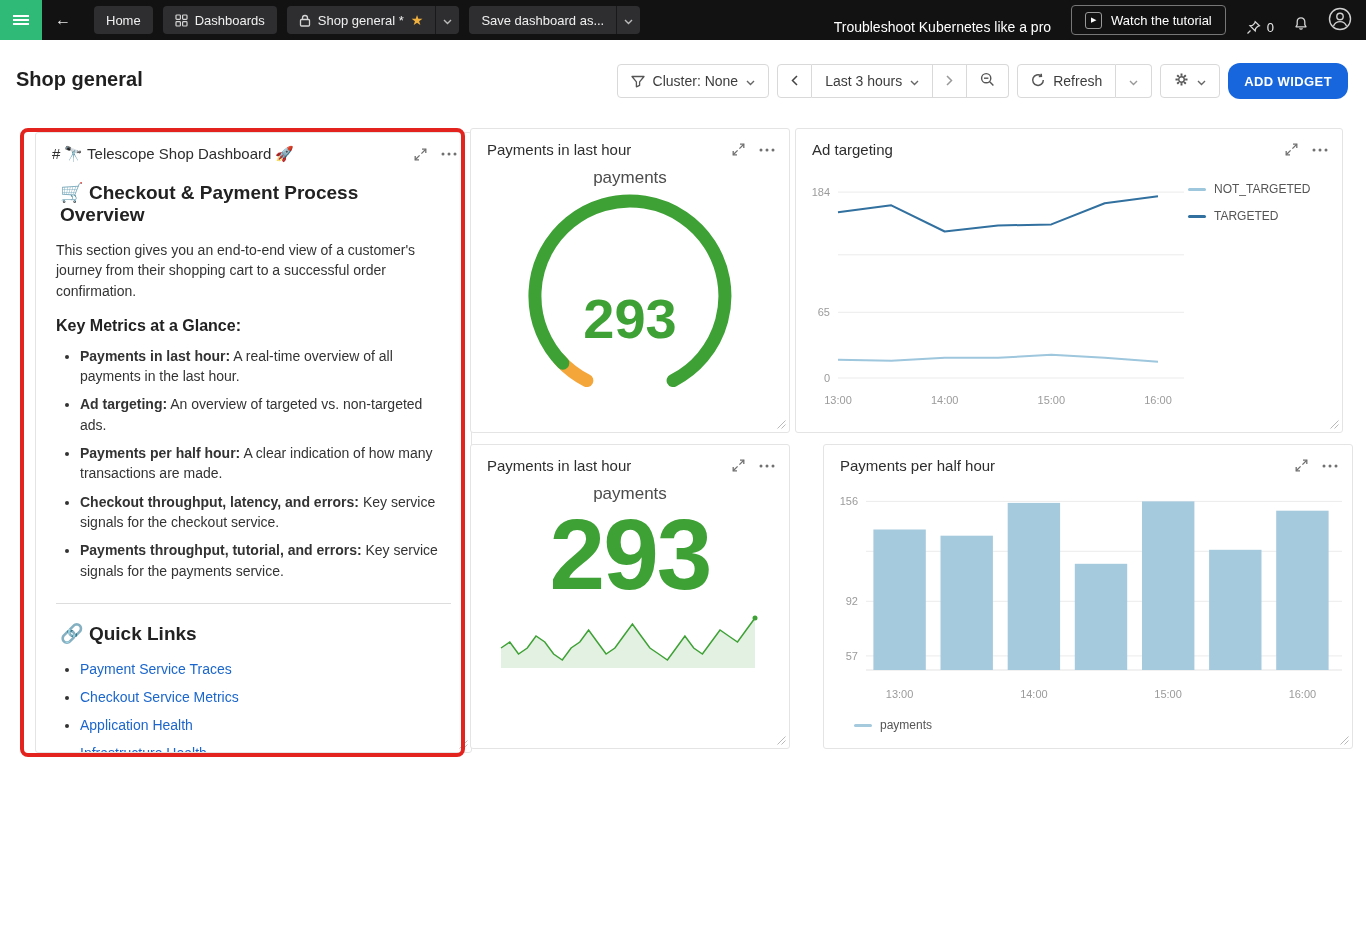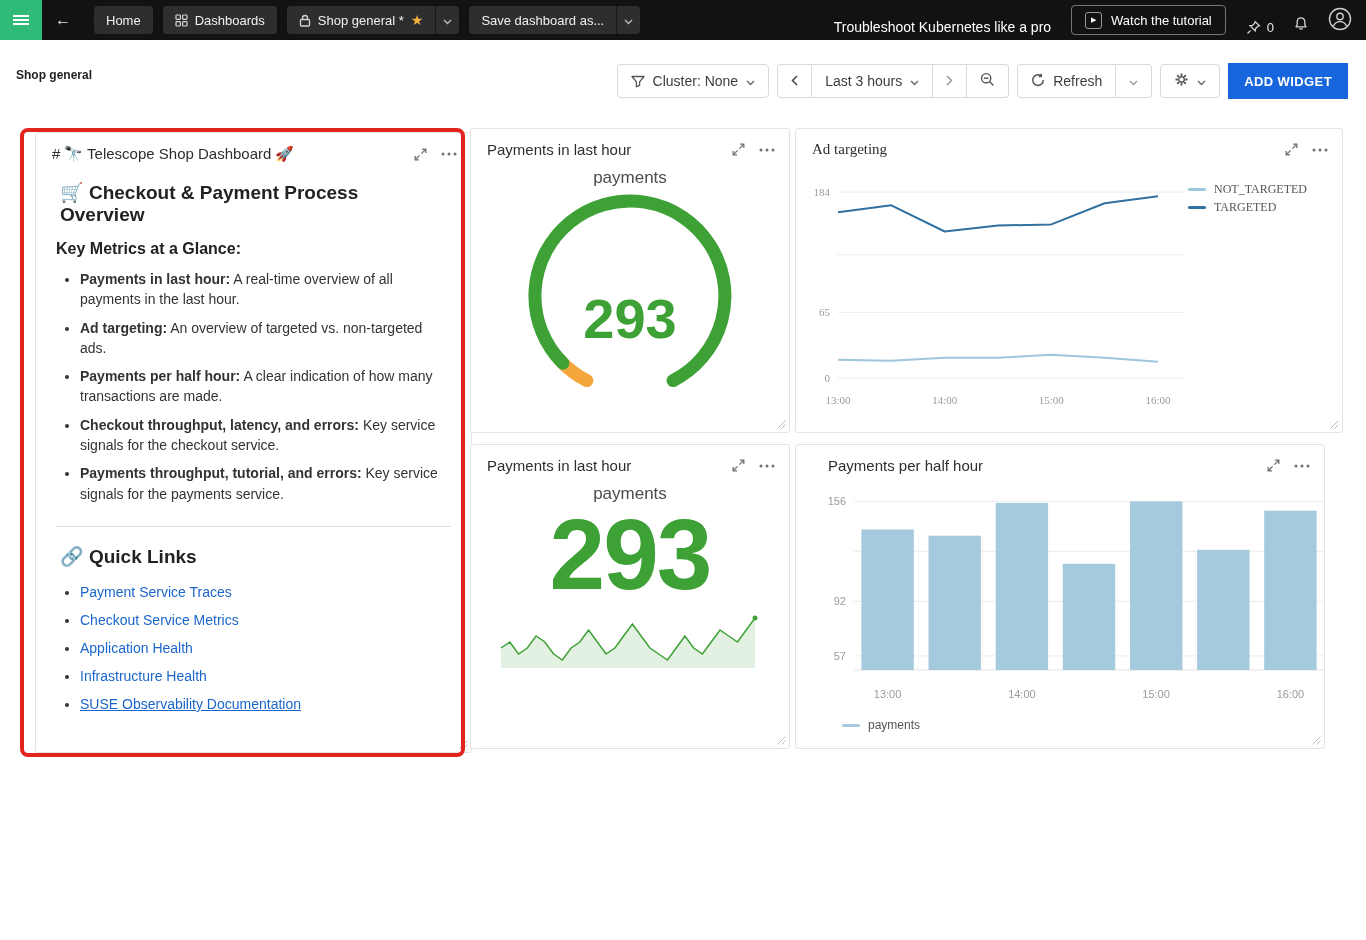--- a/index.html
+++ b/index.html
@@ -28,43 +28,43 @@
   .star{color:#f2b13c;font-size:14px;line-height:1;}
   .tb-right{margin-left:auto;display:flex;align-items:flex-end;padding-right:14px;gap:20px;}
   .promo{color:#fff;font-size:14px;white-space:nowrap;}
   .watch-btn{background:transparent;border:1px solid #777;border-radius:4px;color:#fff;height:30px;padding:0 13px;font-size:13px;display:flex;align-items:center;gap:9px;cursor:pointer;font-family:inherit;white-space:nowrap;}
   .play-box{width:17px;height:17px;border:1px solid #999;border-radius:3px;display:flex;align-items:center;justify-content:center;font-size:7px;color:#fff;}
   .pin-wrap{display:flex;align-items:center;gap:6px;color:#e8e8e8;font-size:13px;cursor:pointer;}
   .bell,.avatar{cursor:pointer;display:flex;align-items:center;}
 
   
   .page-header{position:absolute;top:40px;left:0;right:0;height:82px;background:#fff;}
-  .page-title{position:absolute;left:16px;top:28px;font-size:12px;font-weight:700;color:#1f1f1f;}
+  .page-title{position:absolute;left:16px;top:28px;font-size:20px;font-weight:700;color:#1f1f1f;}
   .header-controls{position:absolute;right:18px;top:23px;display:flex;align-items:center;gap:8px;}
   .ctl-btn,.ctl-seg{background:#fff;border:1px solid #d9d9d9;height:34px;display:flex;align-items:center;gap:8px;padding:0 13px;font-size:14px;color:#3d3d3d;cursor:pointer;font-family:inherit;border-radius:4px;white-space:nowrap;}
   .ctl-group{display:flex;}
   .ctl-group .ctl-seg{border-radius:0;border-left-width:0;}
   .ctl-group .ctl-seg:first-child{border-radius:4px 0 0 4px;border-left-width:1px;}
   .ctl-group .ctl-seg:last-child{border-radius:0 4px 4px 0;}
-  .add-widget-btn{background:var(--accent-blue);color:#fff;border:none;height:36px;padding:0 16px;border-radius:0;font-size:13px;font-weight:700;letter-spacing:.4px;cursor:pointer;font-family:inherit;}
+  .add-widget-btn{background:var(--accent-blue);color:#fff;border:none;height:36px;padding:0 16px;border-radius:12px;font-size:13px;font-weight:700;letter-spacing:.4px;cursor:pointer;font-family:inherit;}
 
   
   .widget{position:absolute;background:#fff;border:1px solid #e4e4e4;border-radius:3px;overflow:hidden;}
   .w-head{display:flex;align-items:center;padding:12px 14px 6px 16px;}
   .w-title{flex:1;font-size:15px;color:#2e2e2e;}
   .w-actions{display:flex;align-items:center;gap:14px;}
   .act{cursor:pointer;display:flex;align-items:center;}
   .resize{position:absolute;right:3px;bottom:3px;cursor:nwse-resize;display:flex;}
   .highlight-frame{position:absolute;left:20px;top:128px;width:445px;height:629px;border:4px solid var(--highlight-red);border-radius:8px;pointer-events:none;z-index:5;}
 
   #w-md{left:35px;top:132px;width:437px;height:621px;}
   #w-gauge{left:470px;top:128px;width:320px;height:305px;}
-  #w-line{left:795px;top:128px;width:548px;height:305px;font-family:Liberation Serif, serif;}
+  #w-line{left:795px;top:128px;width:548px;height:305px;}
   #w-num{left:470px;top:444px;width:320px;height:305px;}
-  #w-bar{left:795px;top:444px;width:530px;height:305px;padding-left:16px;}
+  #w-bar{left:823px;top:444px;width:530px;height:305px;}
 
   
   .md-body{padding:2px 20px 0 20px;color:#333;}
   .md-h2{font-size:19px;font-weight:700;color:#222;margin:10px 4px 14px;}
   .md-p{font-size:14px;line-height:1.45;margin-bottom:16px;color:#333;}
   .md-h3{font-size:16px;font-weight:700;margin-bottom:11px;color:#222;}
   .md-list{margin:0 0 8px 24px;font-size:14px;line-height:1.45;}
   .md-list li{margin-bottom:8px;}
   .md-hr{border:none;border-top:1px solid #ddd;margin:22px 0 18px;}
   .links-list{margin:12px 0 0 24px;font-size:14px;line-height:1.5;}
@@ -73,21 +73,21 @@
   .links-list a.u{text-decoration:underline;}
 
   
   .metric-col{display:flex;flex-direction:column;align-items:center;}
   .metric-label{font-size:17px;color:#4c4c4c;margin-top:4px;}
   .big-number{font-size:100px;font-weight:700;color:var(--metric-green);line-height:1;margin-top:0;letter-spacing:-2px;}
   .spark-wrap{margin-top:6px;display:flex;}
 
   
   .chart-row{display:flex;padding:0 6px;}
-  .legend-col{width:138px;padding-top:18px;display:flex;flex-direction:column;gap:3px;}
+  .legend-col{width:138px;padding-top:18px;display:flex;flex-direction:column;gap:13px;}
   .lg-item{display:flex;align-items:center;gap:8px;}
   .lg-swatch{width:18px;height:3px;border-radius:2px;display:inline-block;flex:none;}
   .lg-label{font-size:12px;color:#555;}
   .legend-bottom{padding:2px 0 0 30px;display:flex;}
 </style>
 </head>
 <body>
 
 <div class="stage">
 
@@ -285,20 +285,21 @@
                 <circle cx="2" cy="2" r="1.5"></circle>
                 <circle cx="8" cy="2" r="1.5"></circle>
                 <circle cx="14" cy="2" r="1.5"></circle>
               </g>
             </svg>
           </span>
       </div>
     </div>
     <div class="md-body">
       <h2 class="md-h2">🛒 Checkout &amp; Payment Process Overview</h2>
+      <p class="md-p">This section gives you an end-to-end view of a customer's journey from their shopping cart to a successful order confirmation.</p>
       <h3 class="md-h3">Key Metrics at a Glance:</h3>
       <ul class="md-list">
         <li><strong>Payments in last hour:</strong> <span>A real-time overview of all payments in the last hour.</span></li>
         <li><strong>Ad targeting:</strong> <span>An overview of targeted vs. non-targeted ads.</span></li>
         <li><strong>Payments per half hour:</strong> <span>A clear indication of how many transactions are made.</span></li>
         <li><strong>Checkout throughput, latency, and errors:</strong> <span>Key service signals for the checkout service.</span></li>
         <li><strong>Payments throughput, tutorial, and errors:</strong> <span>Key service signals for the payments service.</span></li>
       </ul>
       <hr class="md-hr">
       <h2 class="md-h2">🔗 Quick Links</h2>

